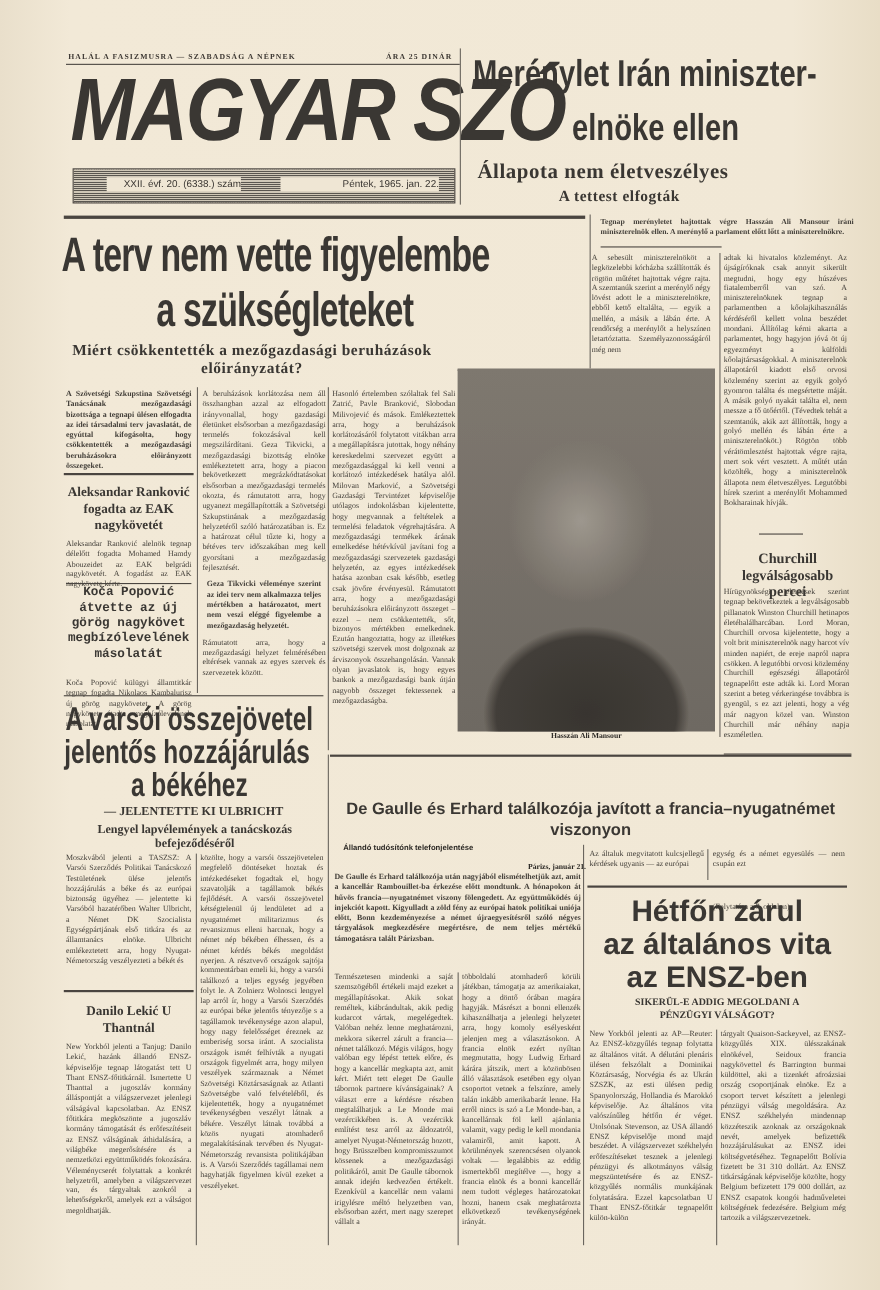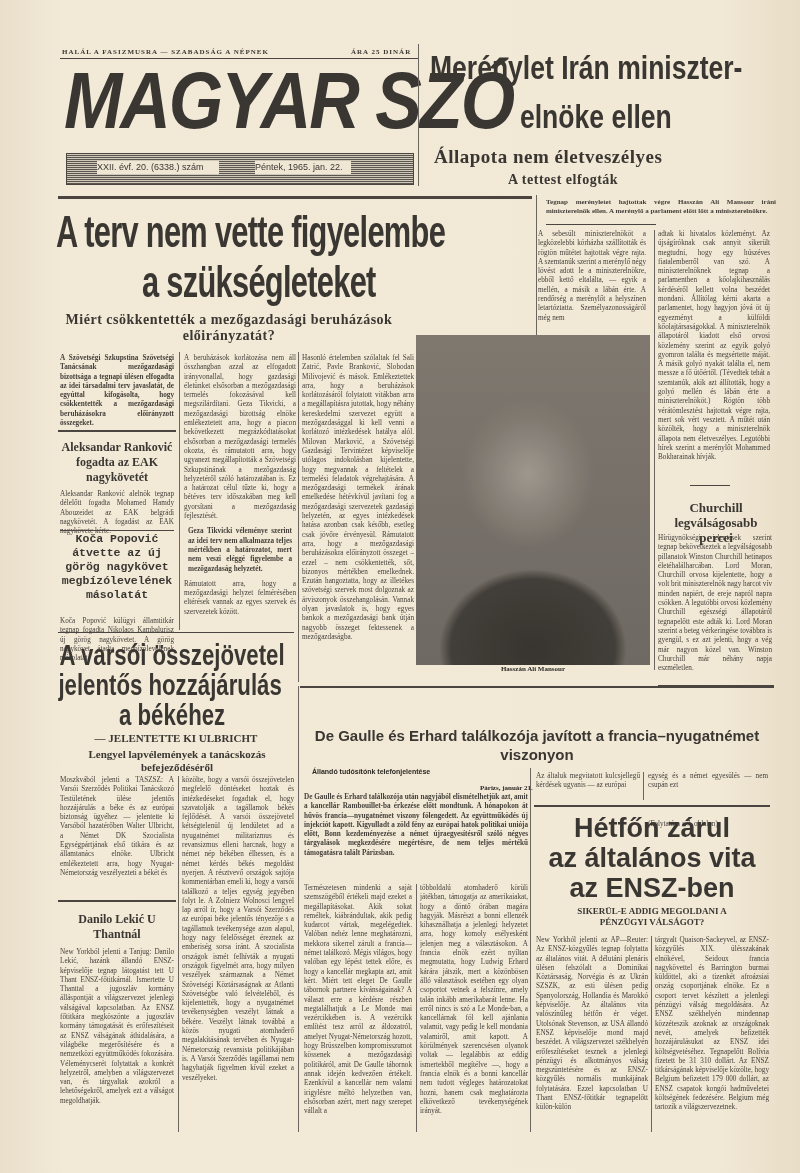--- a/index.html
+++ b/index.html
@@ -4,39 +4,39 @@
 <style>
   html,body{margin:0;padding:0;}
   body{width:800px;height:1173px;background:#efe6d4;position:relative;overflow:hidden;font-family:"Liberation Serif",serif;color:#2b2824;}
   .page{position:absolute;left:0;top:0;width:800px;height:1173px;background:linear-gradient(90deg,#e9dfcb 0%,#f2e9d7 8%,#f1e8d6 90%,#e8ddc6 100%);}
   .abs{position:absolute;}
   .rule{position:absolute;background:#4a4540;}
   .vrule{position:absolute;width:1px;background:#6a655e;}
   .motto{font-family:"Liberation Serif",serif;font-size:7px;font-weight:bold;letter-spacing:1px;color:#3c3732;}
   .logo{font-family:"Liberation Sans",sans-serif;font-weight:900;font-style:italic;font-size:70px;letter-spacing:-2px;color:#3a3733;transform:scaleY(1.15);transform-origin:left top;}
   .infobar{background:repeating-linear-gradient(0deg,#5a5650 0 1px,#cfc7b7 1px 2px),repeating-linear-gradient(90deg,#5a5650 0 1px,transparent 1px 2px);border:1px solid #4a4540;}
-  .infobox{position:absolute;background:#efe6d4;font-family:"Liberation Sans",sans-serif;font-size:9px;color:#3a3632;text-align:left;line-height:13px;}
+  .infobox{position:absolute;background:#efe6d4;font-family:"Liberation Sans",sans-serif;font-size:9px;color:#3a3632;text-align:right;line-height:13px;}
   .h-cond{font-family:"Liberation Sans",sans-serif;font-weight:900;color:#3a3733;line-height:1;transform-origin:left top;}
   .h-serif{font-family:"Liberation Serif",serif;font-weight:bold;color:#3a3733;}
   .body{font-family:"Liberation Serif",serif;font-size:7.2px;line-height:9.3px;color:#45413b;text-align:justify;}
   .center{text-align:center;}
   .photo{background:radial-gradient(ellipse 38% 30% at 48% 42%,#9c968d 0%,#807a72 55%,transparent 75%),radial-gradient(ellipse 50% 30% at 50% 95%,#3b3834 0%,#45413c 70%,transparent 80%),linear-gradient(180deg,#7e7870,#6f6a63);filter:contrast(1.05);}
 </style>
 </head>
 <body>
 
 <div class="page">
 
   <div class="abs motto" style="left:62px;top:48px;">HALÁL A FASIZMUSRA — SZABADSÁG A NÉPNEK</div>
   <div class="abs motto" style="left:351px;top:48px;">ÁRA 25 DINÁR</div>
   <div class="rule" style="left:60px;top:58px;width:358px;height:1px;"></div>
   <div class="abs logo" style="left:64px;top:54px;">MAGYAR SZÓ</div>
   <div class="abs infobar" style="left:66px;top:153px;width:346px;height:30px;">
     <div class="infobox" style="left:30px;top:7px;width:122px;">XXII. évf. 20. (6338.) szám</div>
-    <div class="infobox" style="left:188px;top:7px;width:96px;">Péntek, 1965. jan. 22.</div>
+    <div class="infobox" style="left:188px;top:7px;width:144px;">Péntek, 1965. jan. 22.</div>
   </div>
   <div class="vrule" style="left:418px;top:44px;height:142px;"></div>
 
   <div class="abs h-cond" style="left:430px;top:50px;font-size:34px;transform:scaleX(0.78);white-space:nowrap;">Merénylet Irán miniszter-</div>
   <div class="abs h-cond" style="left:520px;top:99px;font-size:34px;transform:scaleX(0.78);white-space:nowrap;">elnöke ellen</div>
   <div class="abs h-serif" style="left:434px;top:146px;font-size:19px;letter-spacing:0.5px;">Állapota nem életveszélyes</div>
   <div class="abs h-serif" style="left:508px;top:172px;font-size:14px;letter-spacing:0.5px;">A tettest elfogták</div>
   <div class="vrule" style="left:536px;top:195px;height:140px;"></div>
   <div class="abs body" style="left:546px;top:198px;width:230px;font-weight:bold;font-size:7px;line-height:9px;">Tegnap merényletet hajtottak végre Hasszán Ali Mansour iráni miniszterelnök ellen. A merénylő a parlament előtt lőtt a miniszterelnökre.</div>
   <div class="rule" style="left:546px;top:224px;width:110px;height:1px;"></div>

